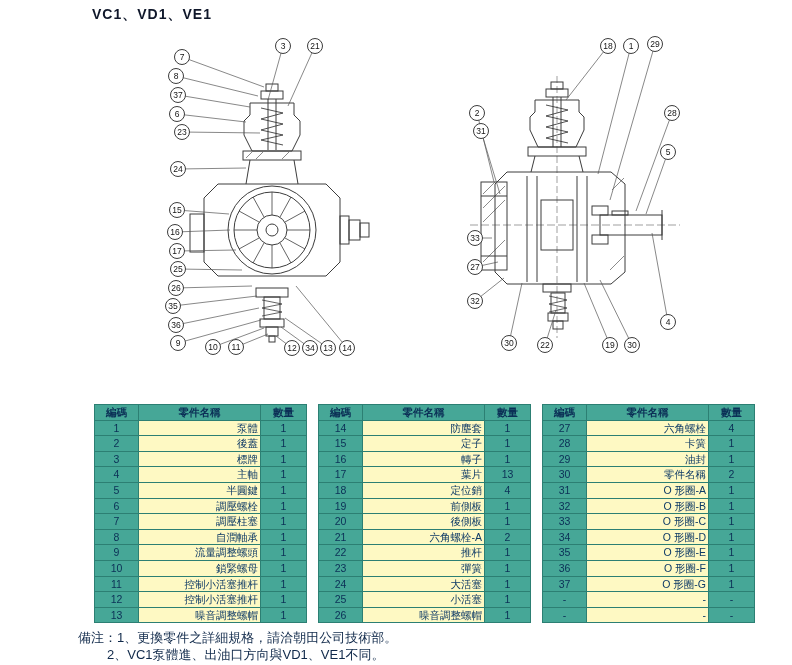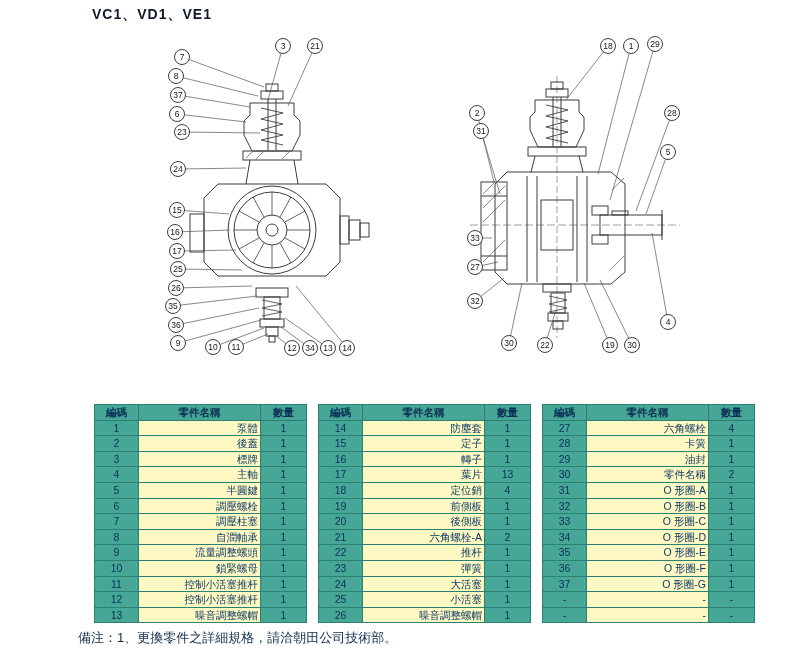--- a/index.html
+++ b/index.html
@@ -577,15 +577,16 @@
             <td class="code">-</td>
             <td class="name">-</td>
             <td class="qty">-</td>
           </tr>
         </tbody>
       </table>
   </div>
 
   <div class="notes">
     <div class="line1">備注：1、更換零件之詳細規格，請洽朝田公司技術部。</div>
+    <div class="line2">2、VC1泵體進、出油口方向與VD1、VE1不同。</div>
   </div>
 
 </div>
 
 </body></html>

